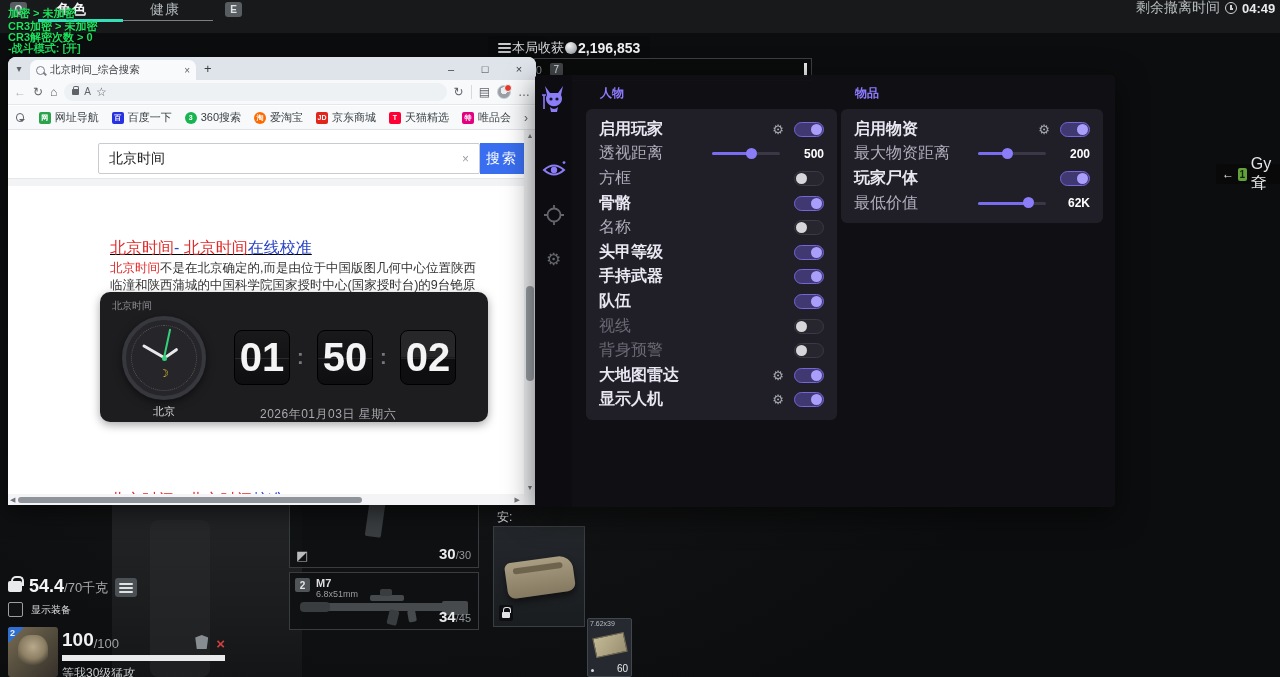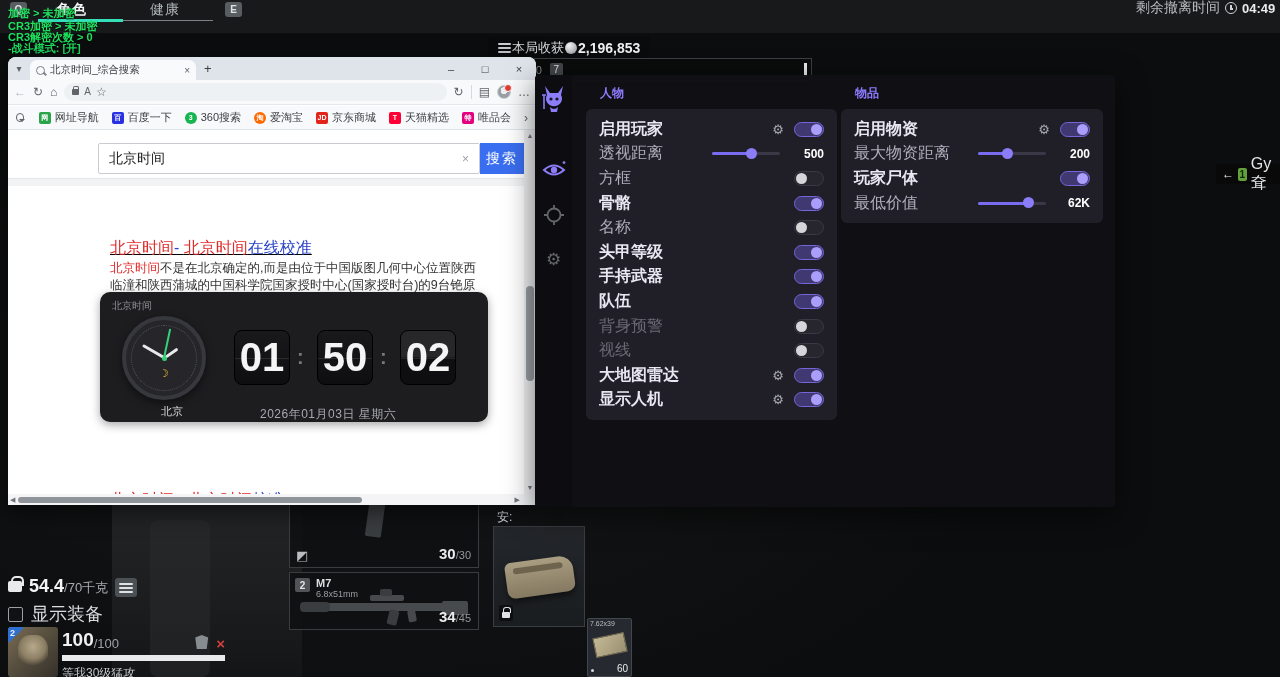--- a/index.html
+++ b/index.html
@@ -49,21 +49,21 @@
   .kf-name{color:#e3e5e7;font-size:16px}
 
   
   .lock-ico{width:14px;height:11px;background:#e8eaec;border-radius:2px;position:relative;margin-top:5px}
   .lock-ico:before{content:"";position:absolute;left:2.5px;top:-5px;width:9px;height:8px;border:2px solid #e8eaec;border-bottom:none;border-radius:5px 5px 0 0}
   .weight-num{color:#f2f4f5;font-size:18px;font-weight:bold}
   .weight-max{color:#a7abae;font-size:13px}
   .listbtn{width:22px;height:19px;background:rgba(88,93,97,.8);border-radius:3px;display:flex;flex-direction:column;justify-content:center;gap:2px;padding:0 4px}
   .listbtn i{display:block;height:2px;background:#dfe2e4;border-radius:1px}
   .chk{width:15px;height:15px;border:1.5px solid #9aa0a4;background:rgba(20,22,24,.4);border-radius:2px}
-  .chk-lbl{color:#d9dcde;font-size:18px}
+  .chk-lbl{color:#d9dcde;font-size:10px}
   .avatar{width:50px;height:50px;background:linear-gradient(135deg,#7a6c55,#57503f 45%,#35302a);border-radius:3px;position:relative;overflow:hidden}
   .avatar:after{content:"";position:absolute;left:10px;top:8px;width:30px;height:34px;background:radial-gradient(circle at 50% 35%,#b8a98c 0%,#8c7f64 45%,transparent 70%);border-radius:40%}
   .lvl-badge{position:absolute;left:0;top:0;width:15px;height:15px;background:linear-gradient(135deg,#2f6fd0 55%,transparent 56%);color:#e8f0fa;font-size:9px;font-weight:bold;padding:1px 0 0 2px;z-index:2}
   .hp-num{color:#eef0f1;font-size:19px;font-weight:bold}
   .hp-max{color:#9ea2a5;font-size:13px}
   .shield-ico{width:13px;height:14px;background:#9aa0a4;clip-path:polygon(50% 0,100% 18%,88% 100%,12% 100%,0 18%);opacity:.85}
   .debuff-ico{color:#cf4040;font-size:15px;font-weight:900;line-height:14px}
   .hpbar{width:163px;height:6px;background:#2a2d2f;overflow:hidden}
   .hpbar i{display:block;width:100%;height:100%;background:#e8eaec}
   .pname{color:#c4c8ca;font-size:12px}
@@ -142,21 +142,21 @@
   .ckcard{position:absolute;left:92px;top:162px;width:388px;height:130px;background:#1d1d20;border-radius:10px;box-shadow:0 3px 10px rgba(0,0,0,.35)}
   .cklab{position:absolute;left:12px;top:7px;font-size:10px;color:#8f9093}
   .ckface{position:absolute;left:22px;top:24px;width:84px;height:84px;border-radius:50%;background:#26262a;border:4px solid #37383d;box-shadow:0 3px 8px rgba(0,0,0,.5)}
   .ckticks{position:absolute;left:5px;top:5px;width:66px;height:66px;border-radius:50%;border:1.5px dotted #55565c}
   .hand{position:absolute;left:50%;bottom:50%;transform-origin:50% 100%;border-radius:2px}
   .h-h{width:3px;height:16px;margin-left:-1.5px;background:#e8e9ea}
   .h-m{width:2.5px;height:25px;margin-left:-1.25px;background:#e8e9ea}
   .h-s{width:1.5px;height:30px;margin-left:-.75px;background:#35d07a}
   .ckdot{position:absolute;left:50%;top:50%;width:5px;height:5px;margin:-2.5px;border-radius:50%;background:#35d07a}
   .ckmoon{position:absolute;left:50%;top:62%;margin-left:-5px;color:#f0c330;font-size:11px}
-  .ckcity{position:absolute;left:30px;top:112px;width:84px;text-align:center;font-size:11px;color:#d8d9db}
+  .ckcity{position:absolute;left:22px;top:112px;width:84px;text-align:center;font-size:11px;color:#d8d9db}
   .fliptile{position:absolute;top:38px;width:56px;height:55px;background:linear-gradient(180deg,#19191b,#0e0e10);border:1px solid #000;border-radius:8px;color:#f4f4f5;font-size:40px;font-weight:bold;display:flex;align-items:center;justify-content:center}
   .fliptile:after{content:"";position:absolute;left:0;top:50%;width:100%;height:1px;background:rgba(255,255,255,.10)}
   .flipping{background:linear-gradient(180deg,#27272a 0 49%,#0e0e10 51%)}
   .fcolon{position:absolute;top:54px;color:#77787b;font-size:20px;font-weight:bold}
   .ckdate{position:absolute;left:160px;top:114px;width:228px;font-size:12px;color:#a9aaad;letter-spacing:.5px}
   
   .vsb{position:absolute;right:0;top:73px;width:12px;height:375px;background:#f1f2f4}
   .vsb .ar{position:absolute;left:0;width:12px;text-align:center;color:#70747a;font-size:7px}
   .vsb .th{position:absolute;left:2px;width:8px;border-radius:4px;background:#9aa0a6}
   .hsb{position:absolute;left:0;bottom:0;width:516px;height:11px;background:#f4f4f6;display:flex;align-items:center}
@@ -480,27 +480,27 @@
             <i></i>
           </span>
       </div>
       <div class="mrow">
         <span class="mlab l-strong">队伍</span>
         <span class="tgl on">
             <i></i>
           </span>
       </div>
       <div class="mrow">
+        <span class="mlab l-off">视线</span>
+        <span class="tgl off">
+            <i></i>
+          </span>
+      </div>
+      <div class="mrow">
         <span class="mlab l-off">背身预警</span>
-        <span class="tgl off">
-            <i></i>
-          </span>
-      </div>
-      <div class="mrow">
-        <span class="mlab l-off">视线</span>
         <span class="tgl off">
             <i></i>
           </span>
       </div>
       <div class="mrow">
         <span class="mlab l-strong">大地图雷达</span>
         <span class="gear">⚙</span>
         <span class="tgl on">
             <i></i>
           </span>

